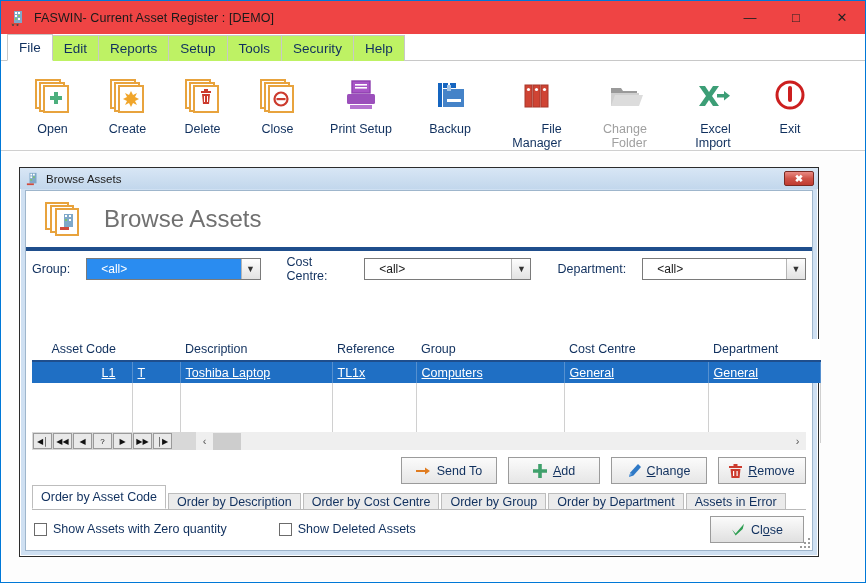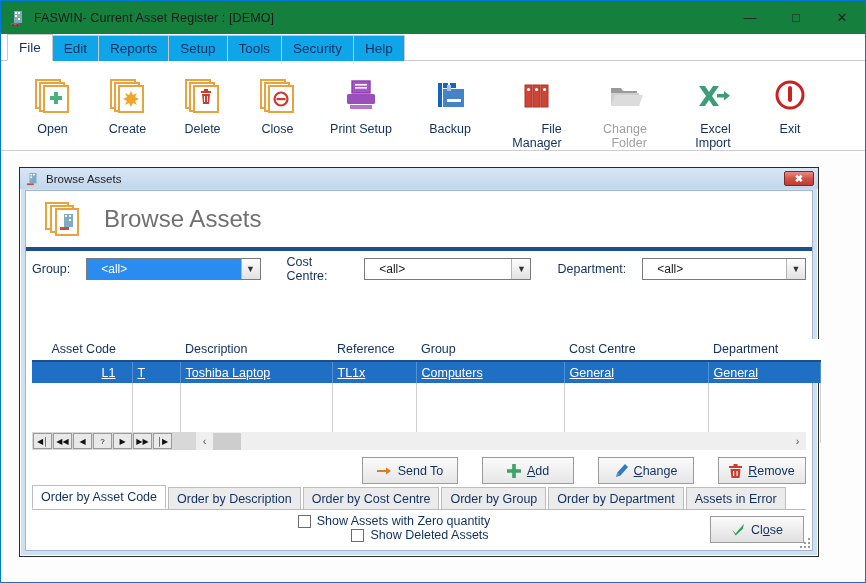--- a/index.html
+++ b/index.html
@@ -8,21 +8,21 @@
     font-family:"Liberation Sans", sans-serif;
     background:#ffffff;
   }
   #app{
     position:relative; width:866px; height:583px;
     border:1px solid #0078d7; background:#ffffff;
   }
 
   
   .titlebar{
-    position:relative; height:33px; background:#15803d;
+    position:relative; height:33px; background:#ef4444;
     display:flex; align-items:center;
   }
   .titlebar .app-ico{
     width:16px;height:16px;margin-left:9px;margin-right:8px;position:relative;flex:none;
   }
   .titlebar .title-text{
     font-size:12.5px; color:#1a1a1a; letter-spacing:.1px;
   }
   .wincontrols{ position:absolute; right:0; top:0; height:33px; display:flex; }
   .wincontrols div{
@@ -33,21 +33,21 @@
   
   .menubar{
     height:27px; background:#ffffff; display:flex; align-items:flex-end;
     position:relative;
   }
   .menubar::after{
     content:""; position:absolute; left:0; right:0; bottom:0; height:1px; background:#c8c8c8;
   }
   .mtab{
     height:26px; padding:0 11px; display:flex; align-items:center;
-    font-size:13.5px; color:#10305e; background:#0ea5e9;
+    font-size:13.5px; color:#10305e; background:#bef264;
     border:1px solid #c8c8c8; border-bottom:none; margin-right:-1px;
     position:relative; z-index:1; cursor:default;
   }
   .mtab.active{
     background:#ffffff; height:27px; z-index:3; color:#10305e;
     border-bottom:1px solid #ffffff;
   }
   .mtab:first-child{ margin-left:6px; }
 
   
@@ -155,46 +155,46 @@
   }
   .navpad{ width:22px; background:#d8d8d8; }
   .hscroll{ flex:1; background:#efefef; display:flex; align-items:center; position:relative; }
   .hsarrow{ width:17px;height:17px;display:flex;align-items:center;justify-content:center;
             font-size:11px;color:#555; background:#efefef;}
   .hsthumb{ width:28px;height:17px;background:#cdcdcd; }
   .hsspace{ flex:1; }
 
   
   .actions{
-    position:absolute; right:6px; bottom:66px; display:flex; gap:24px;
+    position:absolute; right:6px; bottom:66px; display:flex; gap:11px;
   }
   .btn{
     height:27px; border:1px solid #9b9b9b;
     background:linear-gradient(180deg,#fbfbfb,#e6e6e6);
     display:flex;align-items:center;justify-content:center; gap:6px;
     font-size:12.5px;color:#10305e; padding:0 11px; cursor:default;
   }
   .btn u{ text-decoration:underline; }
 
   
   .btabs{
     position:absolute; left:6px; right:6px; bottom:40px; height:24px;
     display:flex; align-items:flex-end; border-bottom:1px solid #b9b9b9;
   }
   .btab{
-    height:22px; padding:0 8px; display:flex;align-items:center;
+    height:16px; padding:0 8px; display:flex;align-items:center;
     font-size:12.5px;color:#10305e; background:#ebebeb;
     border:1px solid #bdbdbd; border-bottom:none; margin-right:2px; cursor:default;
   }
   .btab.active{ background:#ffffff; height:24px; border-bottom:1px solid #ffffff; }
 
   
   .footer{
     position:absolute; left:8px; right:6px; bottom:6px; height:30px;
-    display:flex; align-items:center;flex-direction:column;
+    display:flex; align-items:center;
   }
   .chk{ display:flex;align-items:center; font-size:12.5px;color:#10305e; cursor:default;}
   .chk .box{
     width:13px;height:13px;border:1px solid #6b6b6b;background:#fff;margin-right:6px;flex:none;
   }
   .closebtn{
     position:absolute; right:2px; bottom:1px; width:94px;height:27px;
     border:1px solid #9b9b9b; background:linear-gradient(180deg,#fbfbfb,#e0e0e0);
     display:flex;align-items:center;justify-content:center; gap:6px;
     font-size:12.5px;color:#10305e; cursor:default;

